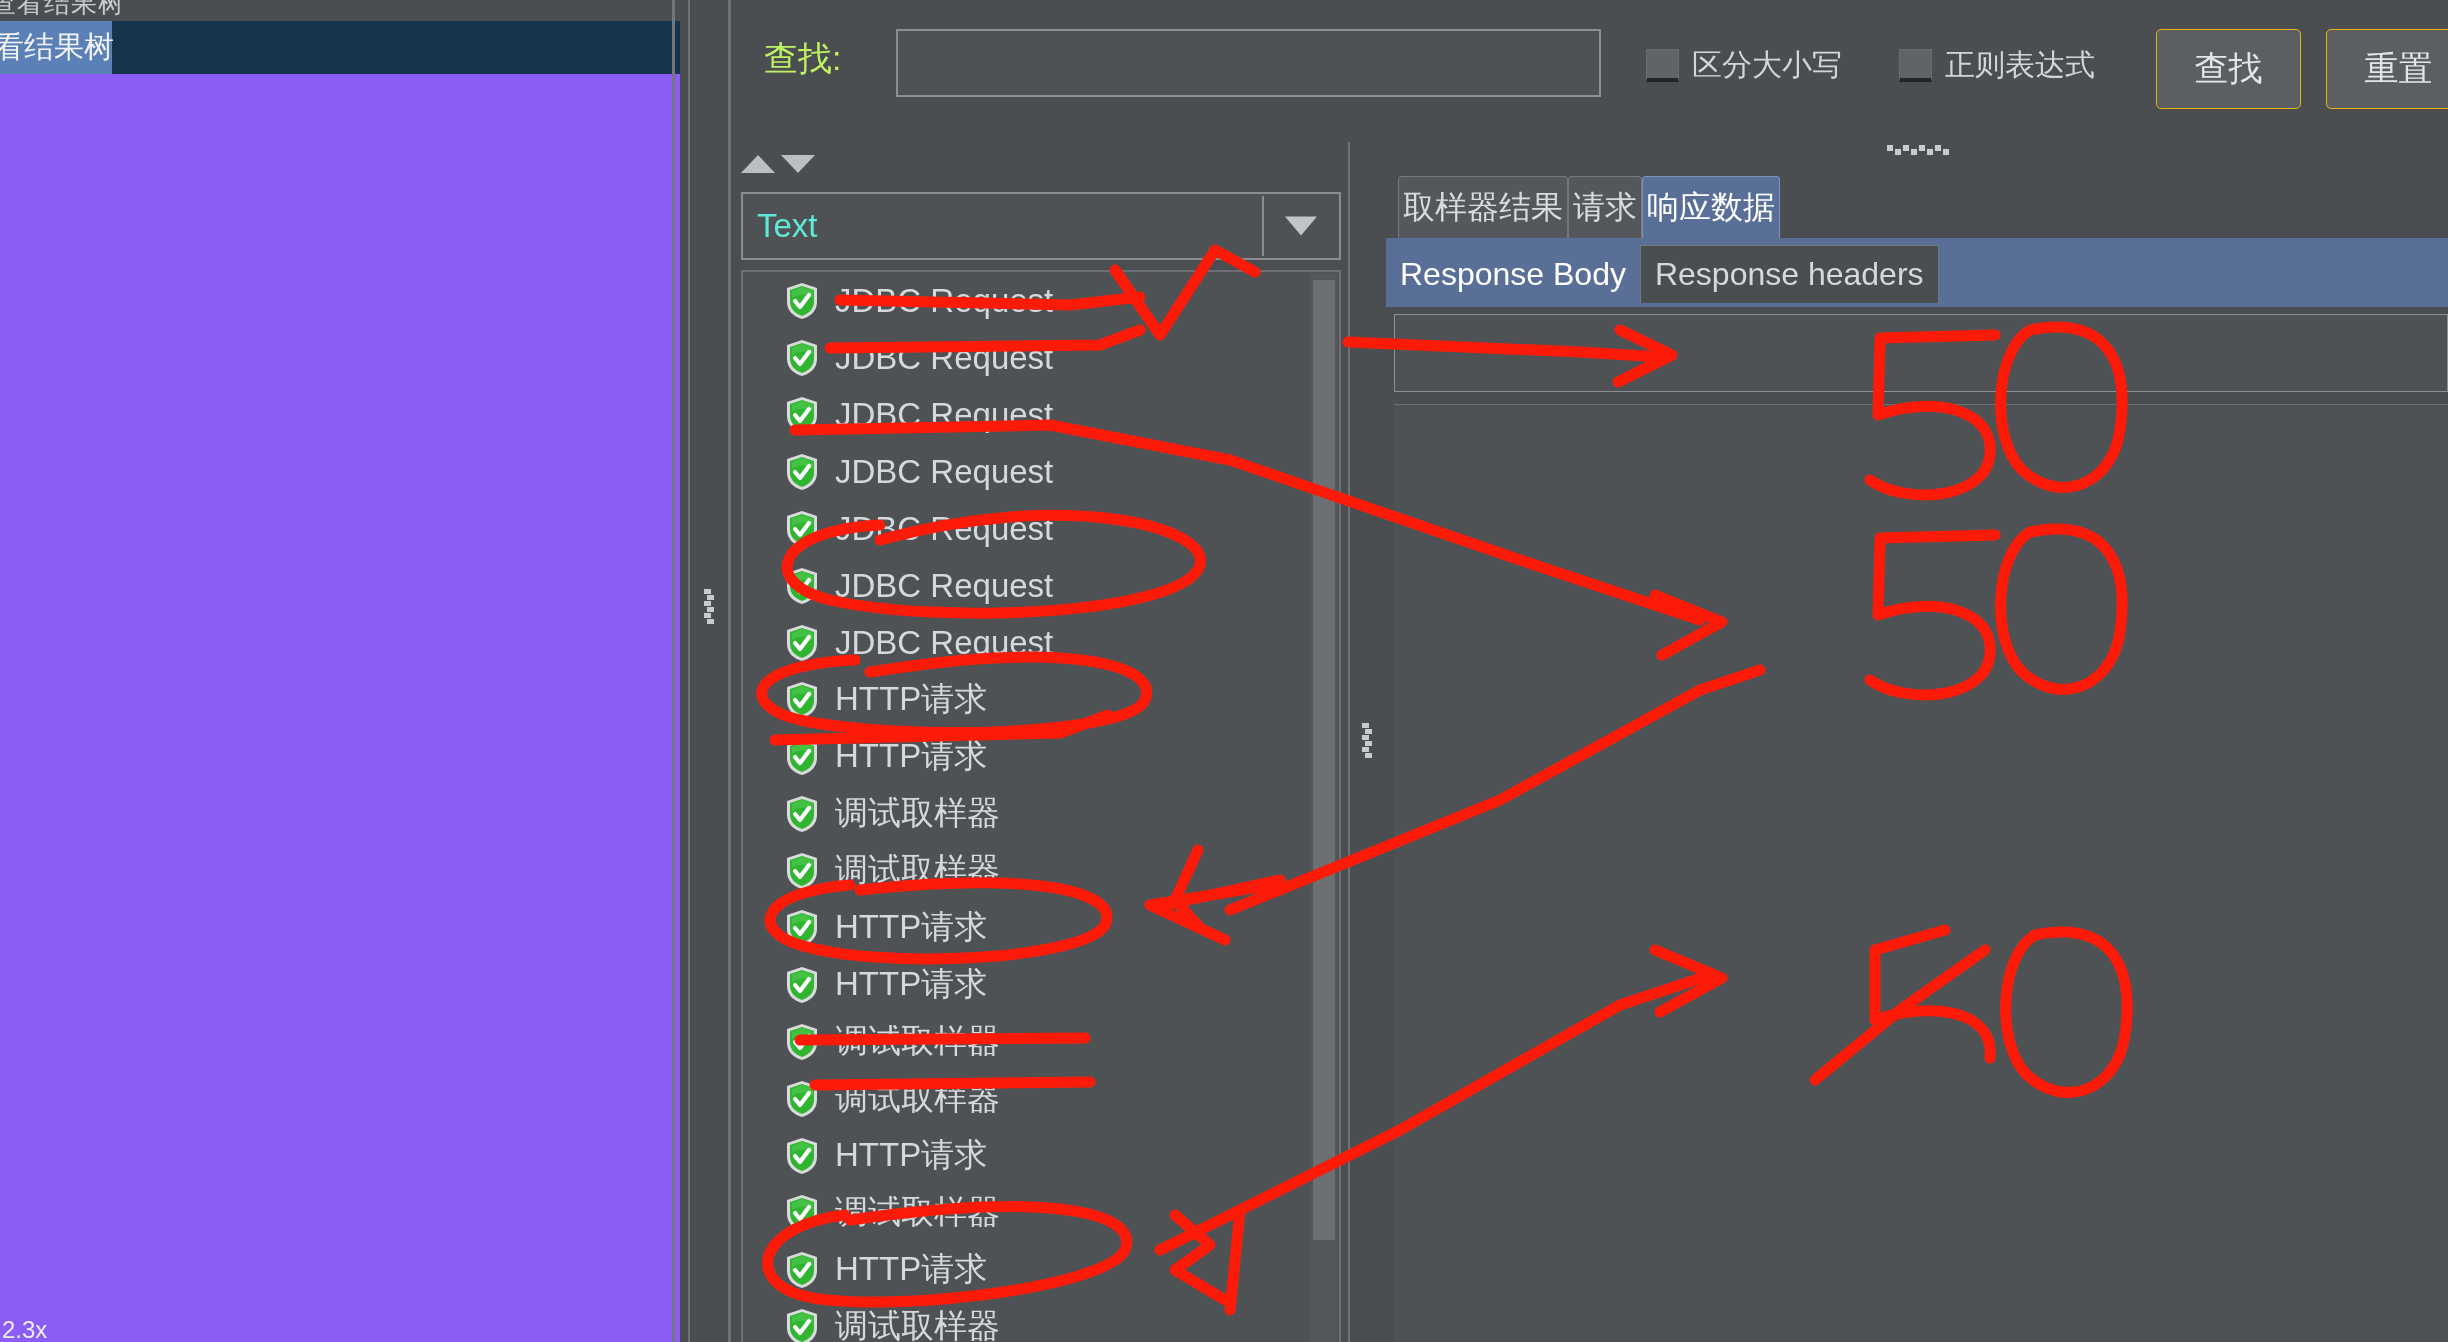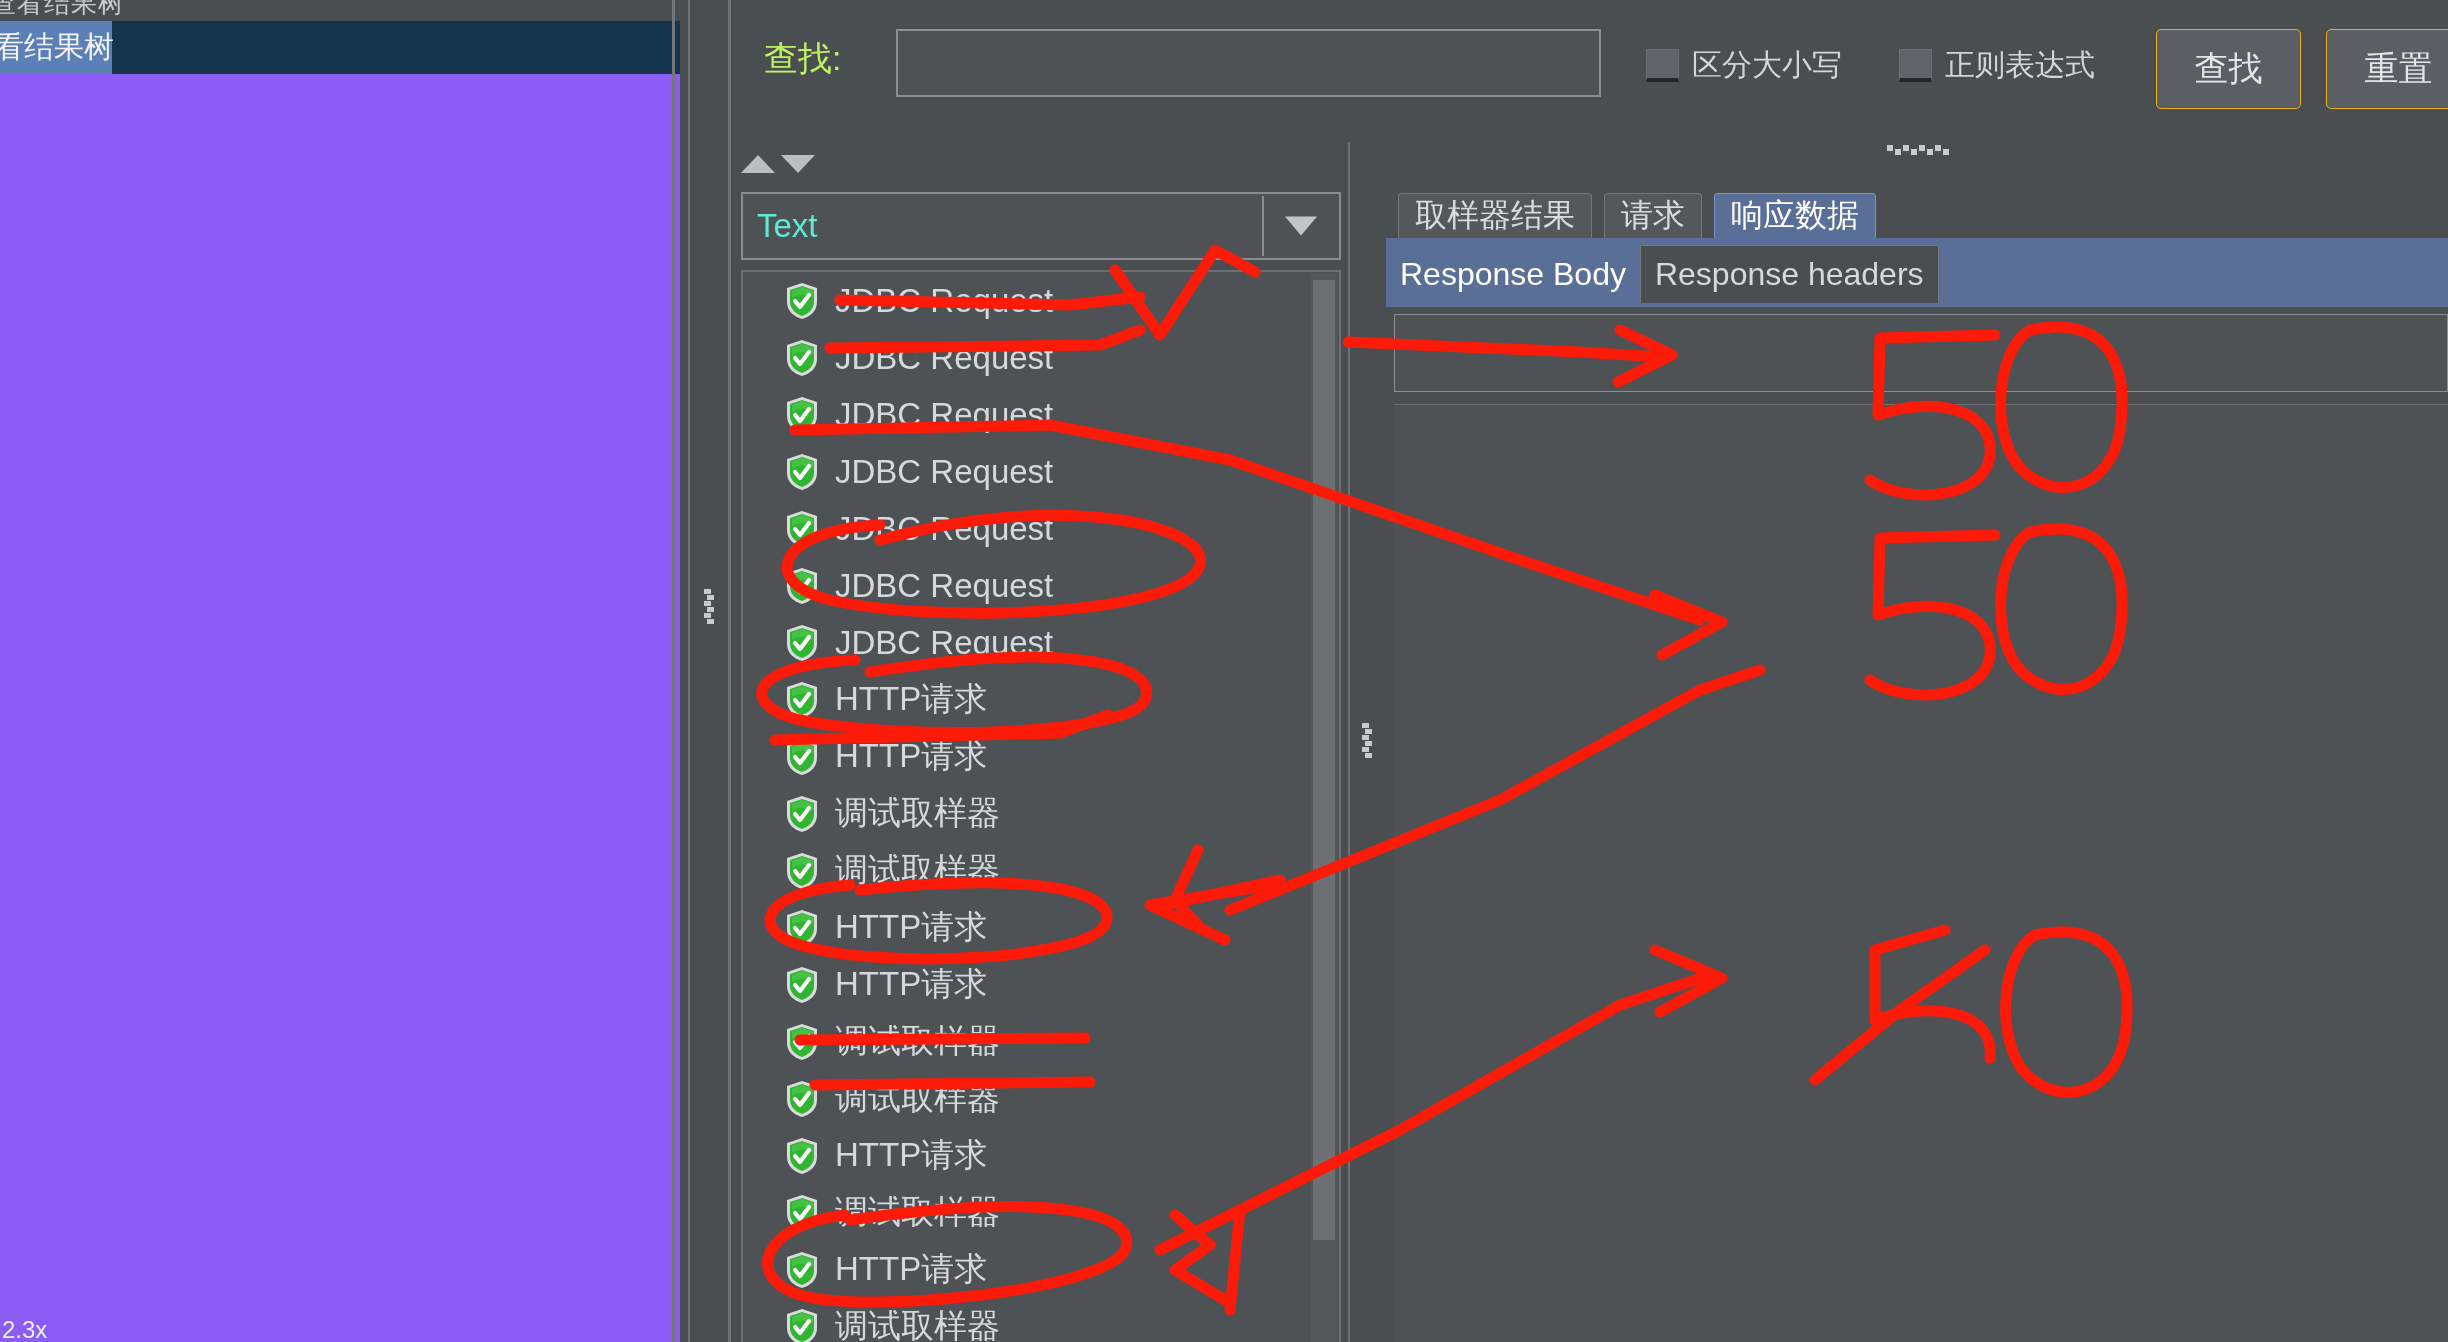--- a/index.html
+++ b/index.html
@@ -229,31 +229,31 @@
   .rc-top-strip {
     position: absolute; left: 0; top: 0; width: 1062px; height: 24px;
     background: #4b4e51;
   }
   .tabs {
     position: absolute; left: 12px; top: 28px;
     height: 68px;
     display: flex; align-items: flex-end;
   }
   .tab {
-    height: 45px;
-    padding: 0 16px;
+    height: 62px;
+    padding: 0 4px;
     display: flex; align-items: center;
     color: #d9dbdd;
     font-size: 32px;
     background: #55585b;
     border: 1px solid #75787b;
     border-bottom: none;
     border-top-left-radius: 4px;
     border-top-right-radius: 4px;
-    margin-right: 12px;
+    margin-right: 0;
     white-space: nowrap;
     box-sizing: border-box;
   }
   .tab.active {
     background: #5a6f98;
     border-color: #7f93ba;
     color: #ffffff;
   }
   .tabs-underline {
     position: absolute; left: 0; top: 96px; width: 1062px; height: 7px;

